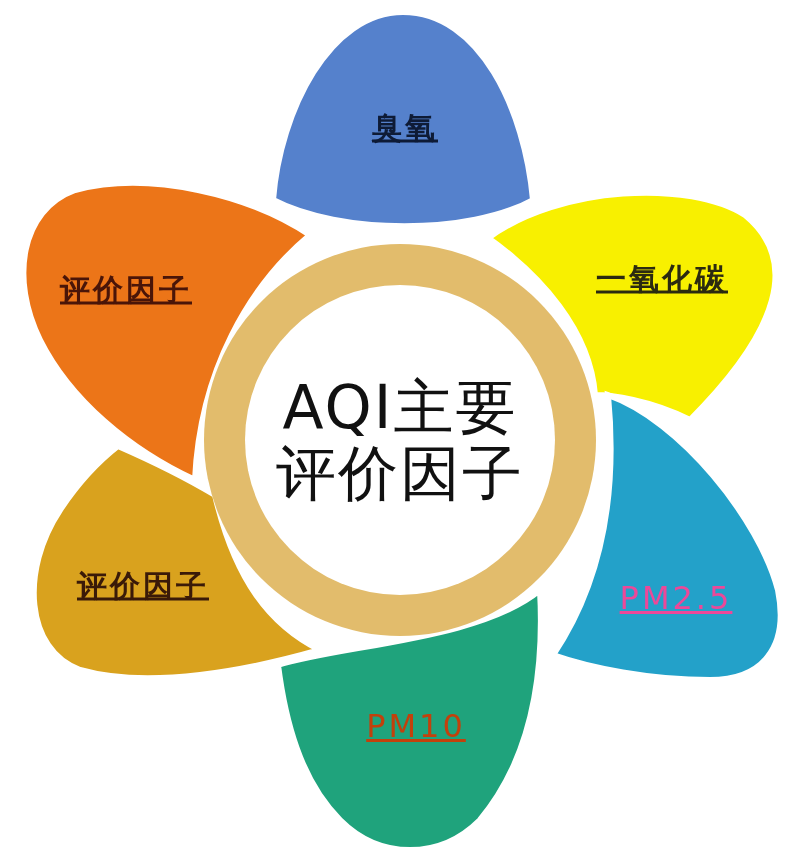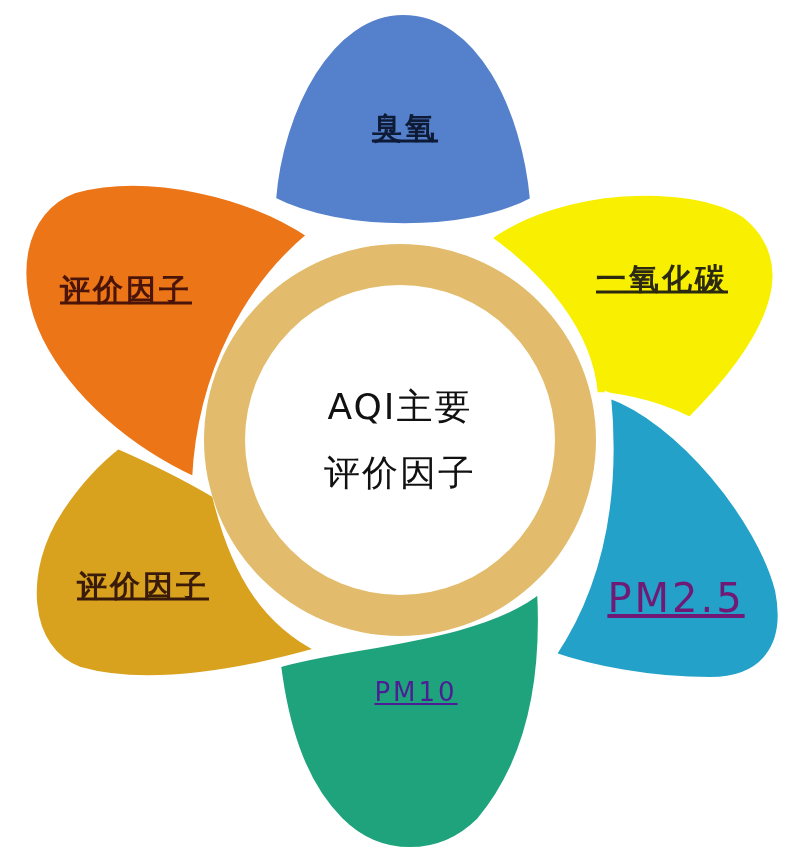--- a/index.html
+++ b/index.html
@@ -3,21 +3,21 @@
   <meta charset="utf-8">
   <style>
     html, body { margin: 0; padding: 0; background: #ffffff; }
     body { width: 800px; height: 868px; position: relative; overflow: hidden;
            font-family: "DejaVu Sans", "Liberation Sans", sans-serif; }
     svg { position: absolute; left: 0; top: 0; }
     .label { position: absolute; white-space: nowrap; transform: translate(-50%, -50%);
              font-weight: bold; letter-spacing: 3px; text-decoration: underline; }
     .petal-label { font-size: 30px; }
     .center-text { position: absolute; left: 400px; top: 440px; transform: translate(-50%, -50%);
-                   text-align: center; color: #111; font-size: 36px; line-height: 66px; font-weight: normal;
+                   text-align: center; color: #111; font-size: 60px; line-height: 66px; font-weight: normal;
                    letter-spacing: 2px; }
   </style>
 </head>
 <body>
 
 <svg width="800" height="868" viewBox="0 0 800 868">
 
   <path id="p0" d="M273,200 C280,110 330,12 403,12 C480,12 525,110 533,200 C470,235 340,235 273,200 Z" fill="#5581CC" stroke="#ffffff" stroke-width="6"></path>
 
   <path id="p1" d="M488,238 C560,185 690,180 745,215 C800,260 780,330 690,420 C650,400 610,395 595,395 C590,330 540,275 488,238 Z" fill="#F8F000" stroke="#ffffff" stroke-width="6"></path>
@@ -29,21 +29,21 @@
   <path id="p4" d="M118,446 C150,460 190,480 215,495 C235,580 270,625 320,650 C250,670 150,690 80,670 C25,650 20,570 60,510 C80,480 100,460 118,446 Z" fill="#D9A21E" stroke="#ffffff" stroke-width="6"></path>
 
   <path id="p5" d="M310,235 C250,195 150,170 75,190 C20,210 10,280 40,340 C70,400 130,450 195,480 C200,370 250,285 310,235 Z" fill="#EC7518" stroke="#ffffff" stroke-width="6"></path>
 
   <circle id="ring" cx="400" cy="440" r="196" fill="#E2BC6C"></circle>
   <circle id="disc" cx="400" cy="440" r="155" fill="#FFFFFF"></circle>
 </svg>
 
 <div class="label petal-label" style="left: 405px; top: 128px; color: rgb(14, 27, 54);">臭氧</div>
 <div class="label petal-label" style="left: 662px; top: 279px; color: rgb(43, 42, 16);">一氧化碳</div>
-<div class="label petal-label" style="left: 676px; top: 598px; font-weight: normal; font-size: 40px; color: #701a75;">PM2.5</div>
-<div class="label petal-label" style="left: 416px; top: 692px; font-weight: normal; font-size: 26px; color: #4c1d95;">PM10</div>
+<div class="label petal-label" style="left: 676px; top: 598px; font-weight: normal; font-size: 32px; color: #ec4899;">PM2.5</div>
+<div class="label petal-label" style="left: 416px; top: 726px; font-weight: normal; font-size: 32px; color: #c2410c;">PM10</div>
 <div class="label petal-label" style="left: 143px; top: 586px; color: rgb(58, 26, 8);">评价因子</div>
 <div class="label petal-label" style="left: 126px; top: 290px; color: rgb(74, 21, 8);">评价因子</div>
 
 <div class="center-text">
   <div>AQI主要</div>
   <div>评价因子</div>
 </div>
 
 </body></html>

